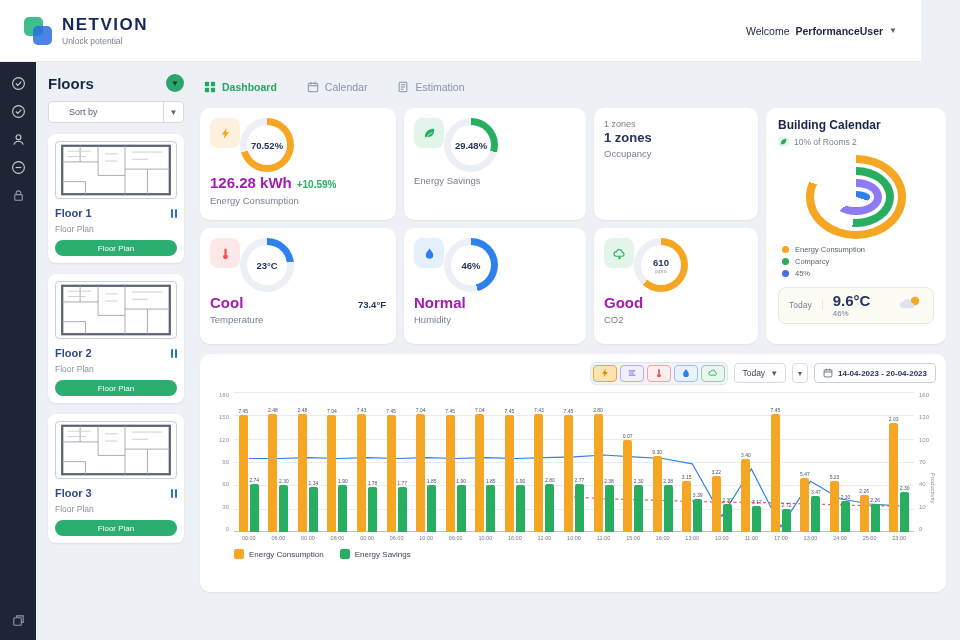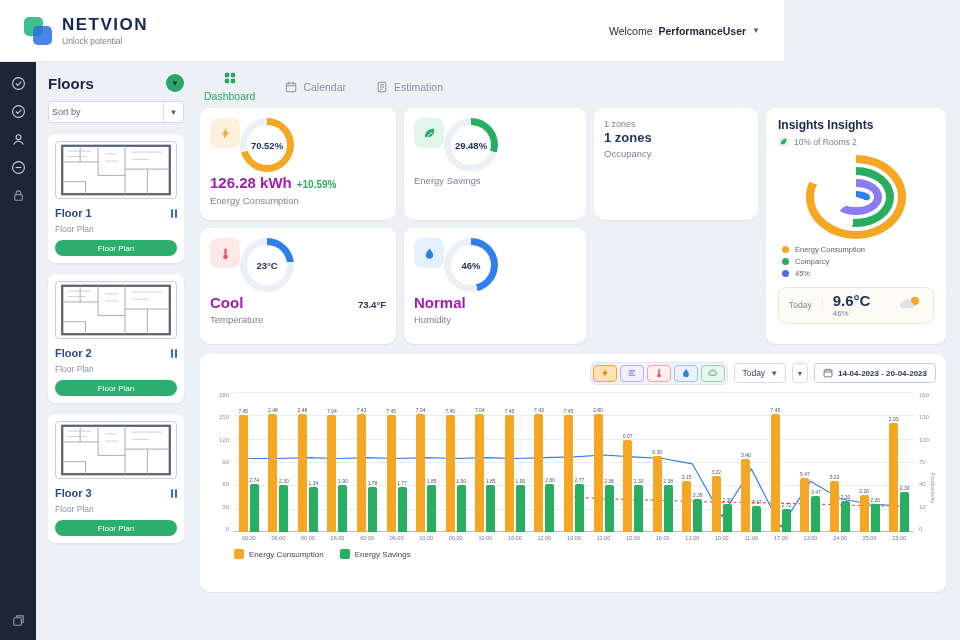--- a/index.html
+++ b/index.html
@@ -1,20 +1,20 @@
 <!DOCTYPE html>
 <html><head>
 <meta charset="utf-8">
 <style>
   * { margin:0; padding:0; box-sizing:border-box; }
   html,body { width:960px; height:640px; overflow:hidden; }
   body { font-family:"Liberation Sans", sans-serif; background:#EDF0F5; position:relative; color:#25345B; }
 
   
-  .header { position:absolute; top:0; left:0; width:784px; height:62px; background:#fff;
+  .header { position:absolute; top:0; left:0; width:921px; height:62px; background:#fff;
             border-bottom:1px solid #E6E9F0; display:flex; align-items:center; padding:0 24px; z-index:5; }
   .logo-mark { position:relative; width:28px; height:28px; margin-right:10px; }
   .logo-sq1 { position:absolute; left:0; top:0; width:19px; height:19px; border-radius:5px; background:#3FBF8F; }
   .logo-sq2 { position:absolute; right:0; bottom:0; width:19px; height:19px; border-radius:5px; background:#2D6FE0; opacity:.85; }
   .brand-col { display:flex; flex-direction:column; }
   .brand { font-size:17px; font-weight:bold; letter-spacing:1.5px; color:#15265C; }
   .tagline { font-size:8.5px; color:#7A8194; margin-top:1px; }
   .header-right { margin-left:auto; display:flex; align-items:center; gap:6px; font-size:10.5px; color:#1C2742; }
   .welcome-name { font-weight:bold; }
   .chev { font-size:8px; color:#55607A; }
@@ -26,38 +26,38 @@
   .rail .spacer { flex:1; }
 
   
   .floors { position:absolute; left:36px; top:62px; width:158px; bottom:0; padding:12px 10px 0 12px; }
   .floors-head { display:flex; align-items:center; justify-content:space-between; margin-bottom:9px; }
   .floors-title { font-size:15px; font-weight:bold; color:#18274A; }
   .floors-badge { width:18px; height:18px; border-radius:50%; background:#2BA56B; color:#11402A;
                   display:flex; align-items:center; justify-content:center; font-size:8px; }
   .sort-box { display:flex; align-items:center; background:#fff; border:1px solid #D5DAE4; border-radius:4px;
               height:22px; margin-bottom:11px; font-size:9px; color:#5A6372; }
-  .sort-box .sort-text { flex:1; padding-left:3px; }
+  .sort-box .sort-text { flex:1; padding-left:20px; }
   .sort-box .sort-chev { width:20px; height:100%; border-left:1px solid #D5DAE4; display:flex; align-items:center; justify-content:center; color:#5A6372; font-size:8px; }
   .floor-card { background:#fff; border-radius:8px; box-shadow:0 1px 2px rgba(20,30,60,.08); padding:7px; margin-bottom:11px; }
   .plan-thumb { border:1px solid #C8CEDA; border-radius:4px; background:#fff; padding:2px; }
   .plan-svg { display:block; width:100%; height:52px; }
   .floor-name-row { display:flex; align-items:center; justify-content:space-between; margin-top:5px; }
   .floor-name { font-size:11px; font-weight:bold; color:#2D4A8A; }
   .floor-opts i { display:inline-block; width:2px; height:9px; background:#2F6FD0; margin-left:2px; border-radius:1px; }
   .floor-sub { font-size:8.5px; color:#8A93A3; margin:2px 0 6px; }
   .floor-btn { display:block; width:100%; height:16px; background:#2BAE70; border:none; border-radius:9px;
                color:#fff; font-size:8px; font-family:inherit; cursor:pointer; }
 
   
   .main { position:absolute; left:194px; top:62px; right:0; bottom:0; padding:10px 14px 0 6px; }
   .tabs { display:flex; align-items:center; gap:30px; height:26px; margin:2px 0 8px 4px; }
   .tab { display:flex; align-items:center; gap:6px; font-size:10.5px; color:#8A93A3; cursor:pointer; }
   .tab svg { width:12px; height:12px; }
-  .tab.active { color:#27A567; font-weight:normal;flex-direction:column; }
+  .tab.active { color:#27A567; font-weight:bold; }
 
   .cards { display:grid; grid-template-columns:196px 182px 164px 1fr; grid-template-rows:112px 116px; gap:8px; }
   .card { background:#fff; border-radius:10px; box-shadow:0 1px 2px rgba(20,30,60,.06); }
 
   .kpi { padding:10px 10px 0; position:relative; }
   .kpi-top { display:flex; justify-content:flex-start; align-items:flex-start; }
   .icon-badge { width:30px; height:30px; border-radius:8px; display:flex; align-items:center; justify-content:center; }
   .ib-orange { background:#FDF0DC; } .ib-green { background:#E3F5EA; } .ib-purple { background:#EEEAFE; }
   .ib-red { background:#FDE8E8; } .ib-blue { background:#E5F0FD; }
   .donut { width:54px; height:54px; border-radius:50%; position:relative; flex:none; }
@@ -314,21 +314,21 @@
       <div class="kpi-label">Energy Savings</div>
     </div>
 
     <div class="card kpi">
       <div class="kpi-small">1 zones</div>
       <div class="kpi-big">1 zones</div>
       <div class="kpi-label">Occupancy</div>
     </div>
 
     <div class="card insights">
-      <div class="ins-title">Insights Insights</div>
+      <div class="ins-title">Building Calendar</div>
       <div class="ins-sub">
         <svg viewBox="0 0 12 12" width="11" height="11">
             <rect x="0.5" y="0.5" width="11" height="11" rx="3" fill="#E3F5EA"></rect>
             <path d="M3 9C3 4.5 6 3 9 3c.3 4-1.5 6.5-6 6z" fill="#27AE60"></path>
           </svg>
         <span>10% of Rooms 2</span>
       </div>
       <div class="ins-donut">
           <div class="ring" style="background: conic-gradient(rgb(245, 166, 35) 80%, transparent 0deg);">
             <div class="hole">
@@ -408,20 +408,40 @@
               <span>46%</span>
             </div>
         </div>
       </div>
       <div class="kpi-value-row">
         <span class="kpi-value">Normal</span>
       </div>
       <div class="kpi-label">Humidity</div>
     </div>
 
+    <div class="card kpi">
+      <div class="kpi-top">
+        <div class="icon-badge ib-green">
+          <svg viewBox="0 0 14 14" width="13" height="13" fill="none" stroke="#27AE60" stroke-width="1.2">
+              <path d="M3.5 10a2.5 2.5 0 0 1 .3-5A3.2 3.2 0 0 1 10 5.8 2.2 2.2 0 0 1 10.5 10z"></path>
+              <path d="M7 10v2.5M5.8 11.5L7 12.7l1.2-1.2"></path>
+            </svg>
+        </div>
+        <div class="donut" style="background: conic-gradient(rgb(245, 166, 35) 62%, rgb(236, 239, 245) 0deg);">
+          <div class="donut-hole">
+            <span>610</span>
+            <span class="unit">ppm</span>
+          </div>
+        </div>
+      </div>
+      <div class="kpi-value-row">
+        <span class="kpi-value">Good</span>
+      </div>
+      <div class="kpi-label">CO2</div>
+    </div>
   </div>
 
   <div class="card chart-card">
     <div class="chart-controls">
       <div class="chips">
         <span class="chip chip-bolt">
           <svg viewBox="0 0 14 14">
               <path d="M8 1L3 8h3l-1 5 6-7.5H7.5L8 1z" fill="#E08A00"></path>
             </svg>
           </span>

